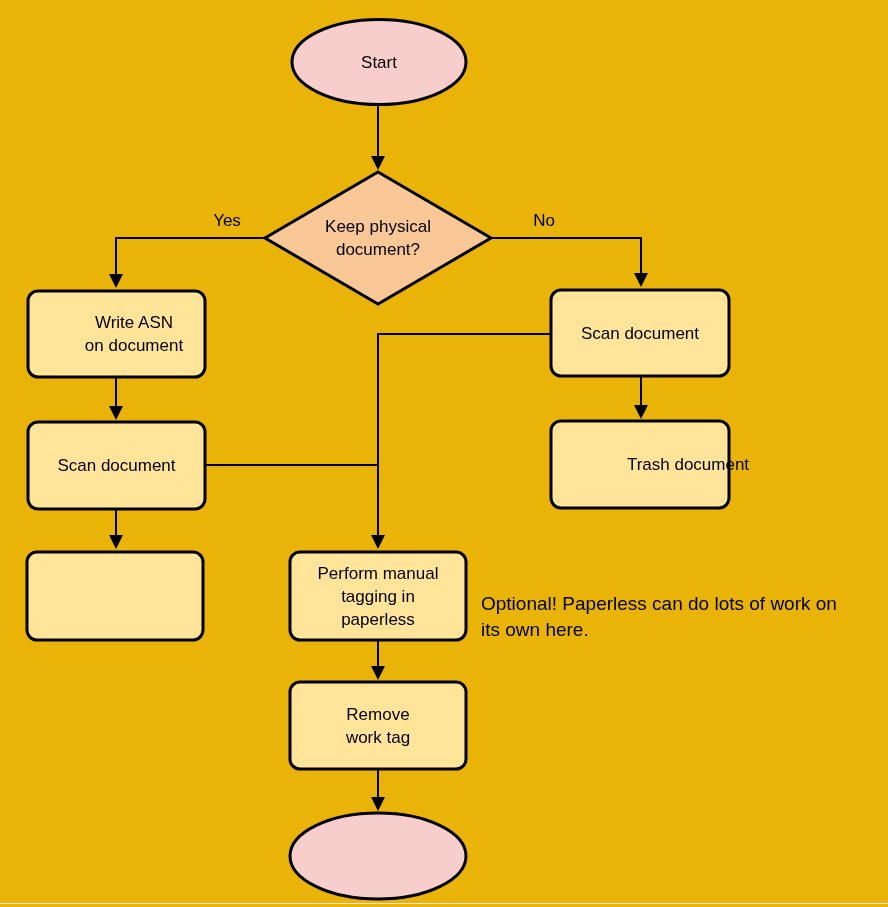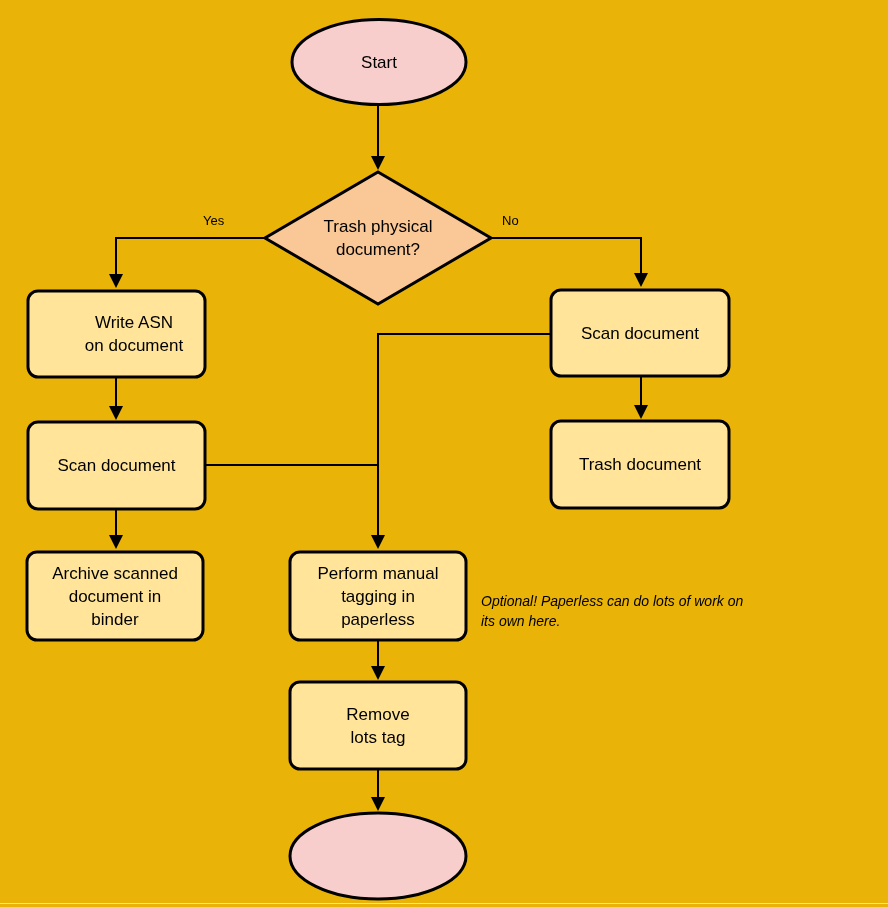--- a/index.html
+++ b/index.html
@@ -20,30 +20,29 @@
     justify-content: center;
     text-align: center;
     font-size: 17px;
     line-height: 23px;
     white-space: pre-line;
     color: #000000;
     pointer-events: none;
   }
   .edge-label {
     position: absolute;
-    text-align: left;
-    font-size: 13px;
+    text-align: center;
+    font-size: 17px;
     line-height: 19px;
     color: #000000;
   }
   .note {
     position: absolute;
-    font-size: 14px;
-    line-height: 20px;
-    font-style: italic;
+    font-size: 19px;
+    line-height: 26px;
     white-space: pre-line;
     color: #000000;
   }
   .shape { stroke: #000000; stroke-width: 3; }
   .connector { stroke: #000000; stroke-width: 2; fill: none; }
   .bottom-edge {
     position: absolute;
     left: 0; top: 903px;
     width: 888px; height: 1px;
     background: #e2e2e2;
@@ -83,45 +82,42 @@
       <rect class="shape" x="551" y="290" width="178" height="86" rx="10" fill="#ffe49a"></rect>
       <rect class="shape" x="551" y="421" width="178" height="87" rx="10" fill="#ffe49a"></rect>
       <rect class="shape" x="290" y="552" width="176" height="88" rx="10" fill="#ffe49a"></rect>
       <rect class="shape" x="290" y="682" width="176" height="87" rx="10" fill="#ffe49a"></rect>
       <ellipse class="shape" cx="378" cy="856" rx="88" ry="43" fill="#f8cecc"></ellipse>
     </g>
   </svg>
 
   <div class="node-label" style="left:292px;top:19px;width:174px;height:86px;">Start</div>
 
-  <div class="node-label" style="left:265px;top:172px;width:226px;height:132px;">Trash physical
+  <div class="node-label" style="left:265px;top:172px;width:226px;height:132px;">Keep physical
 document?</div>
 
   <div class="node-label" style="left:28px;top:291px;width:212px;height:86px;">Write ASN
 on document</div>
 
   <div class="node-label" style="left:28px;top:422px;width:177px;height:87px;">Scan document</div>
 
-  <div class="node-label" style="left:27px;top:552px;width:176px;height:88px;">Archive scanned
-document in
-binder</div>
 
   <div class="node-label" style="left:551px;top:290px;width:178px;height:86px;">Scan document</div>
 
-  <div class="node-label" style="left:551px;top:421px;width:178px;height:87px;">Trash document</div>
+  <div class="node-label" style="left:551px;top:421px;width:178px;height:87px;padding-left:48px;">Trash document</div>
 
   <div class="node-label" style="left:290px;top:552px;width:176px;height:88px;">Perform manual
 tagging in
 paperless</div>
 
   <div class="node-label" style="left:290px;top:682px;width:176px;height:87px;">Remove
-lots tag</div>
+work tag</div>
 
 
   <div class="edge-label" style="left:203px;top:211px;width:48px;">Yes</div>
 
-  <div class="edge-label" style="left:502px;top:211px;width:44px;">No</div>
+  <div class="edge-label" style="left:522px;top:211px;width:44px;">No</div>
 
   <div class="note" style="left:481px;top:591px;width:405px;">Optional! Paperless can do lots of work on
 its own here.</div>
 
   <div class="bottom-edge"></div>
 </div>
 
 </body></html>

